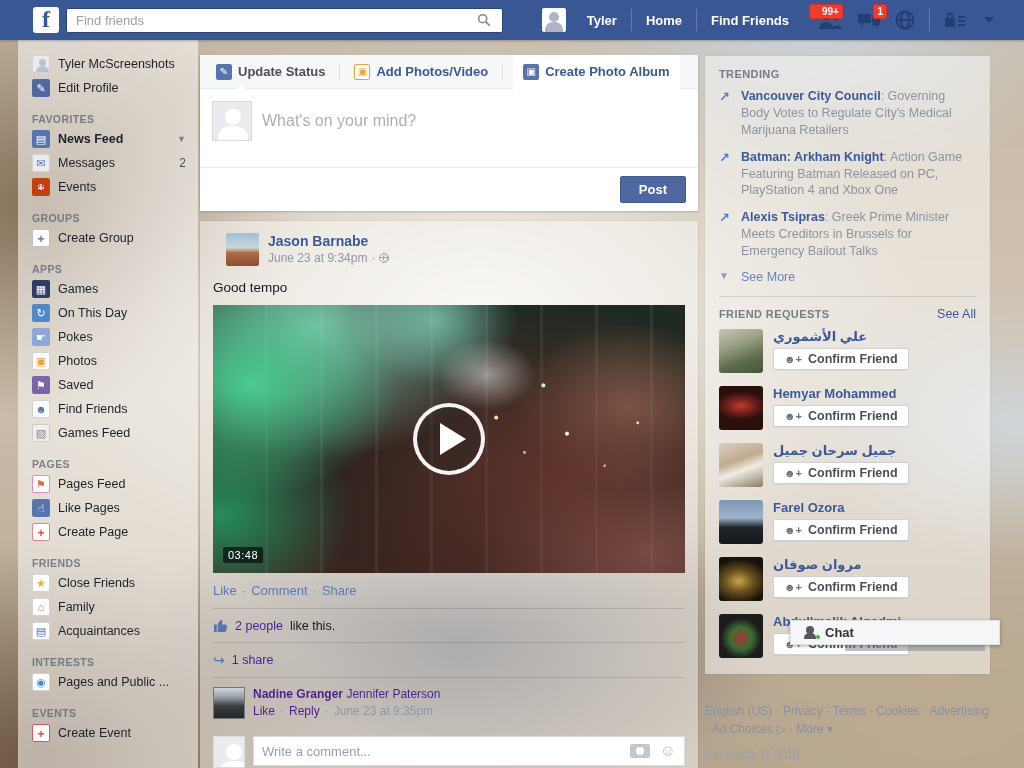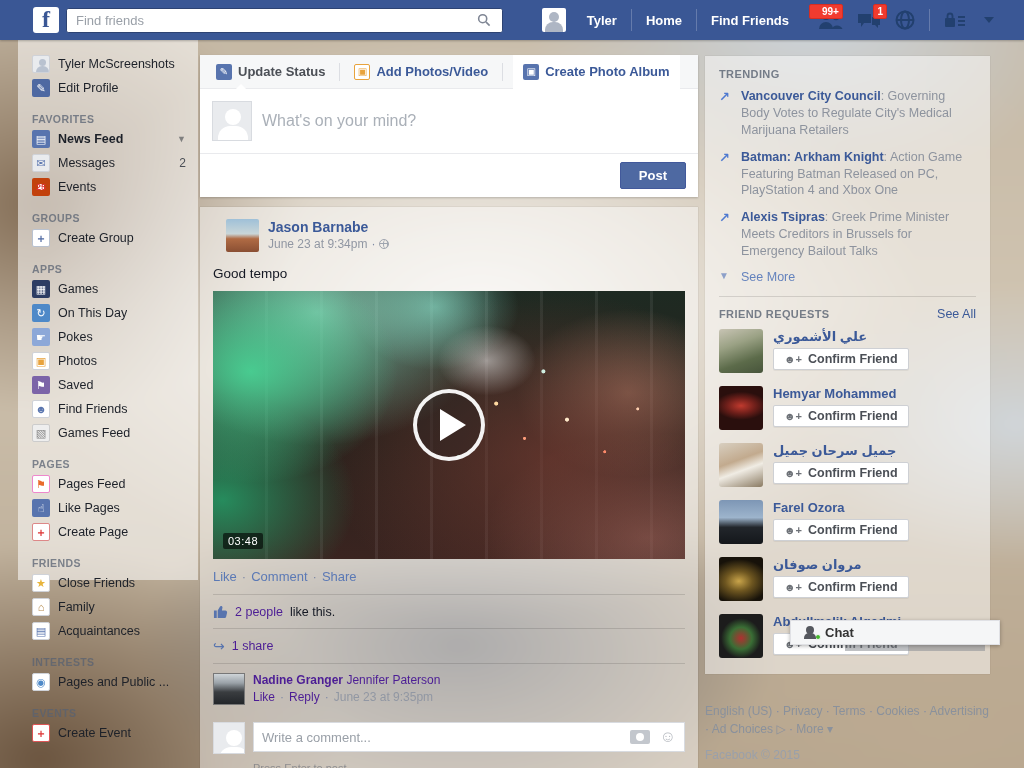--- a/index.html
+++ b/index.html
@@ -36,21 +36,21 @@
   .tb-divider { width:1px; height:22px; background:rgba(255,255,255,.22); }
   .tb-icons { display:flex; align-items:center; margin-left:14px; gap:14px; }
   .tb-icon { position:relative; cursor:pointer; display:flex; }
   .badge { position:absolute; top:-7px; background:#f13b2f; color:#fff; font-size:10px; font-weight:bold;
     border-radius:2px; padding:1px 3px; line-height:11px; border:1px solid #d52e23; }
   .badge.b99 { left:-8px;padding-left:12px; }
   .badge.b1 { right:-6px; }
   .tb-caret { width:0; height:0; border-left:5px solid transparent; border-right:5px solid transparent; border-top:6px solid #22406f; margin-left:4px; cursor:pointer; }
 
   
-  .sidebar { position:absolute; left:18px; top:40px; width:180px; height:540px; z-index:5;
+  .sidebar { position:absolute; left:18px; top:40px; width:180px; height:728px; z-index:5;
     background:rgba(255,255,255,.55); padding:12px 6px 0 14px; font-size:12.5px; color:#1d2129; }
   .srow { display:flex; align-items:center; height:24px; cursor:pointer; }
   .srow .lbl { white-space:nowrap; overflow:hidden; }
   .srow .cnt { margin-left:auto; margin-right:6px; color:#4b4f56; font-size:12px; }
   .srow .caret { margin-left:auto; margin-right:6px; color:#7f7f7f; font-size:9px; }
   .shead { margin-top:13px; margin-bottom:2px; font-size:10.5px; font-weight:bold; letter-spacing:.4px; color:rgba(88,98,113,.75); }
   .sic { width:18px; height:18px; border-radius:2px; margin-right:8px; flex:0 0 18px;
     display:flex; align-items:center; justify-content:center; font-size:11px; color:#fff; }
   .bold { font-weight:bold; }
   .sil { position:relative; overflow:hidden; background:#e9ebee; border:1px solid #cfd2d8; }
@@ -81,21 +81,21 @@
   .ct2 .cticon { background:#fff; border:1px solid #e8a33d; color:#e8a33d; }
   .ct3 { color:#3b5998; background:#fff; padding:0 10px; height:34px; }
   .ct3 .cticon { background:#5874ae; }
   .ctsep { width:1px; height:18px; background:#dcdee3; }
   .cbody { display:flex; padding:12px; gap:10px; }
   .cavatar { width:40px; height:40px; flex:0 0 40px; position:relative; overflow:hidden; background:#e9ebee; border:1px solid #d8dbe0; }
   .cavatar::before { content:""; position:absolute; left:12px; top:7px; width:16px; height:16px; border-radius:50%; background:#fff; }
   .cavatar::after { content:""; position:absolute; left:5px; top:24px; width:30px; height:17px; border-radius:12px 12px 0 0; background:#fff; }
   .cbody input { flex:1; border:0; outline:none; font-size:16px; color:#1d2129; height:40px; }
   .cbody input::placeholder { color:#aab0b8; }
-  .cfooter { border-top:1px solid #e9eaed; padding:8px 12px; display:flex; justify-content:flex-end; background:#fff; min-height:44px; align-items:center; }
+  .cfooter { border-top:1px solid #e9eaed; padding:8px 12px; display:flex; justify-content:flex-end; background:#fff; min-height:44px; align-items:center;margin-top:14px; }
   .post-btn { background:#4e69a2; border:1px solid #42599b; color:#fff; font-weight:bold; font-size:13px; padding:5px 18px; border-radius:2px; cursor:pointer; }
 
   .post { margin-top:10px; background:rgba(255,255,255,.45); box-shadow:0 0 1px rgba(0,0,0,.25); padding:12px 13px 0 13px; }
   .phead { display:flex; gap:9px;padding-left:13px; }
   .pavatar { width:33px; height:33px; border-radius:2px; flex:0 0 33px;
     background:linear-gradient(180deg,#9fc0d8 0%,#c9d6d8 45%,#b06b44 60%,#8a4f33 100%); }
   .pname { color:#3b5998; font-weight:bold; font-size:14px; cursor:pointer; }
   .ptime { color:#9197a3; font-size:12px; margin-top:2px; display:flex; align-items:center; gap:4px; }
   .pglobe { width:10px; height:10px; border-radius:50%; border:1px solid #9fa5af; position:relative; display:inline-block; }
   .pglobe::before { content:""; position:absolute; left:0; right:0; top:3px; height:1px; background:#9fa5af; }

